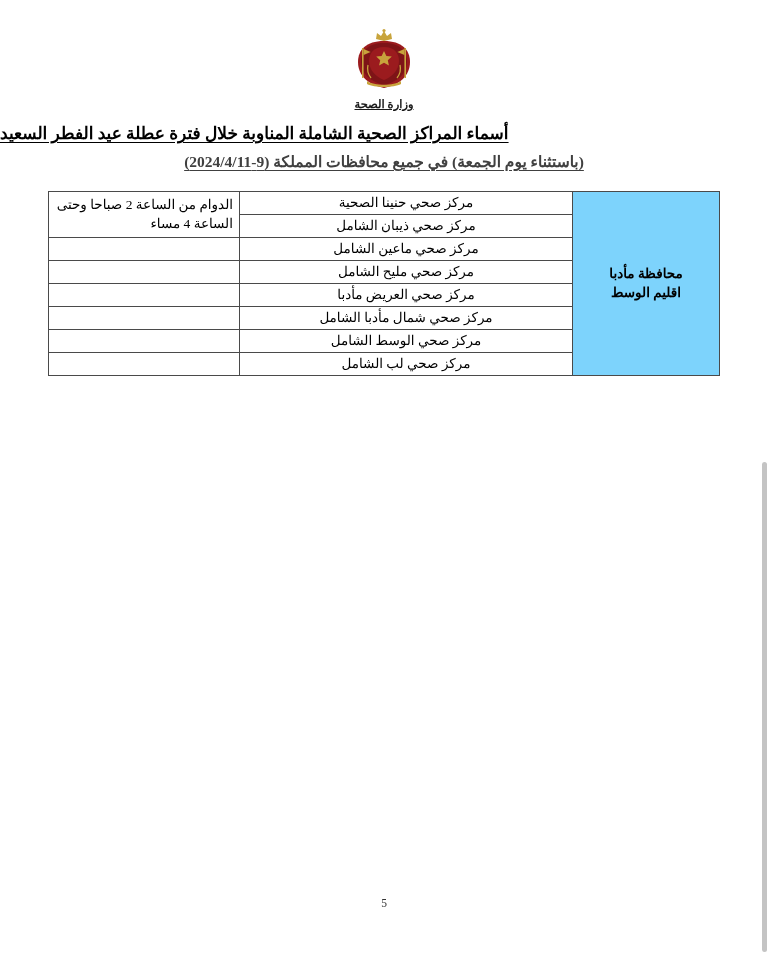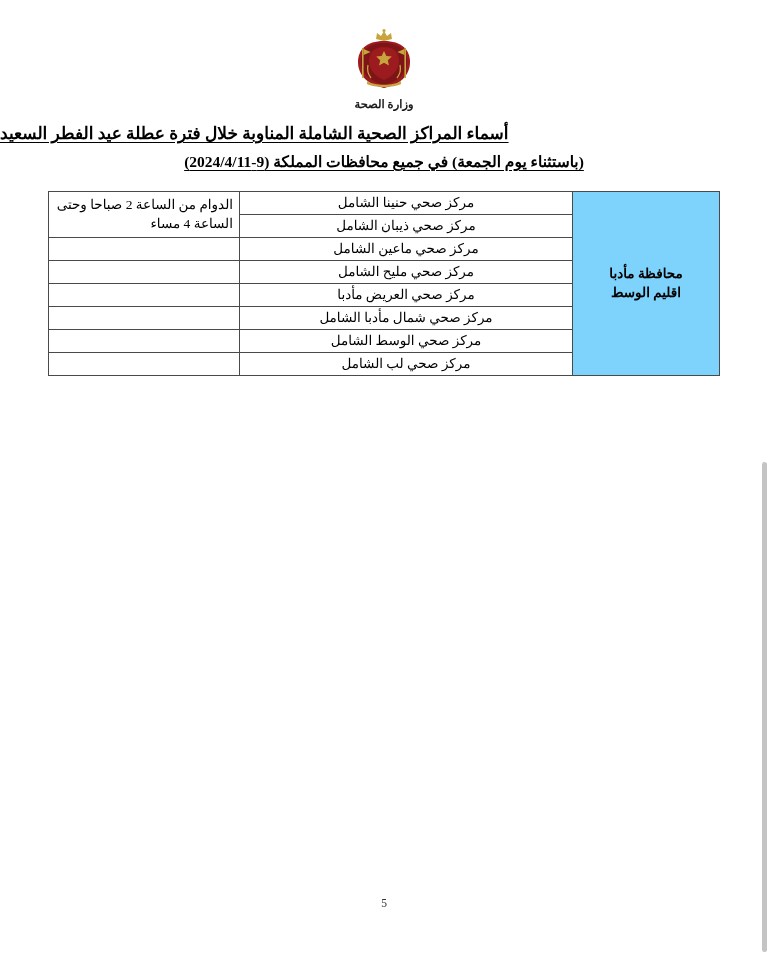--- a/index.html
+++ b/index.html
@@ -34,39 +34,40 @@
     position: relative;
   }
   .emblem svg { display: block; }
   .ministry {
     text-align: center;
     font-size: 11.5px;
     font-weight: bold;
     letter-spacing: 0;
     margin-top: 1px;
     color: #1a1a1a;
+    text-decoration: underline;
   }
   
   .title-1 {
     text-align: left;
     font-size: 17px;
     font-weight: bold;
     margin-top: 12px;
     text-decoration: underline;
     text-underline-offset: 3px;
     color: #000;
   }
   .title-2 {
     text-align: center;
     font-size: 15.5px;
     font-weight: bold;
     margin-top: 9px;
     text-decoration: underline;
     text-underline-offset: 3px;
-    color: #000000;
+    color: #404040;
   }
   
   .table-wrap {
     margin: 20px auto 0 auto;
     width: 672px;
   }
   table.centers {
     border-collapse: collapse;
     width: 100%;
     table-layout: fixed;
@@ -168,21 +169,21 @@
   <div class="title-2">(باستثناء يوم الجمعة) في جميع محافظات المملكة (9-2024/4/11)</div>
 
   <div class="table-wrap">
     <table class="centers">
       <tbody>
         <tr>
           <td class="gov" rowspan="8">
             <span class="gov-line">محافظة مأدبا</span>
             <span class="gov-line">اقليم الوسط</span>
           </td>
-          <td class="center-name">مركز صحي حنينا الشامل</td>
+          <td class="center-name">مركز صحي حنينا الصحية</td>
           <td class="hours" rowspan="2">الدوام من الساعة 2 صباحا وحتى الساعة 4 مساء</td>
         </tr>
         <tr>
           <td class="center-name">مركز صحي ذيبان الشامل</td>
         </tr>
         <tr>
           <td class="center-name">مركز صحي ماعين الشامل</td>
           <td class="blank"></td>
         </tr>
         <tr>

